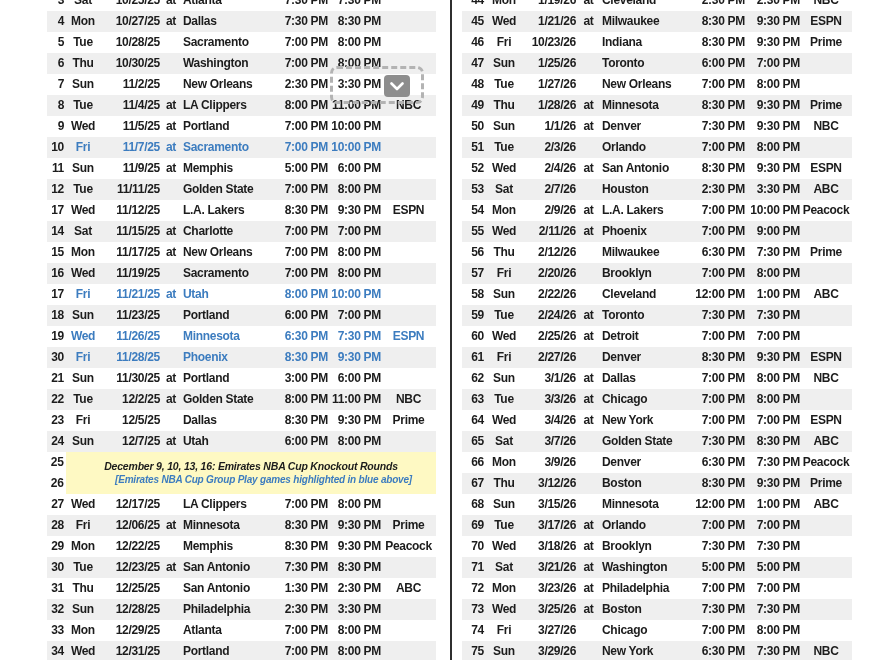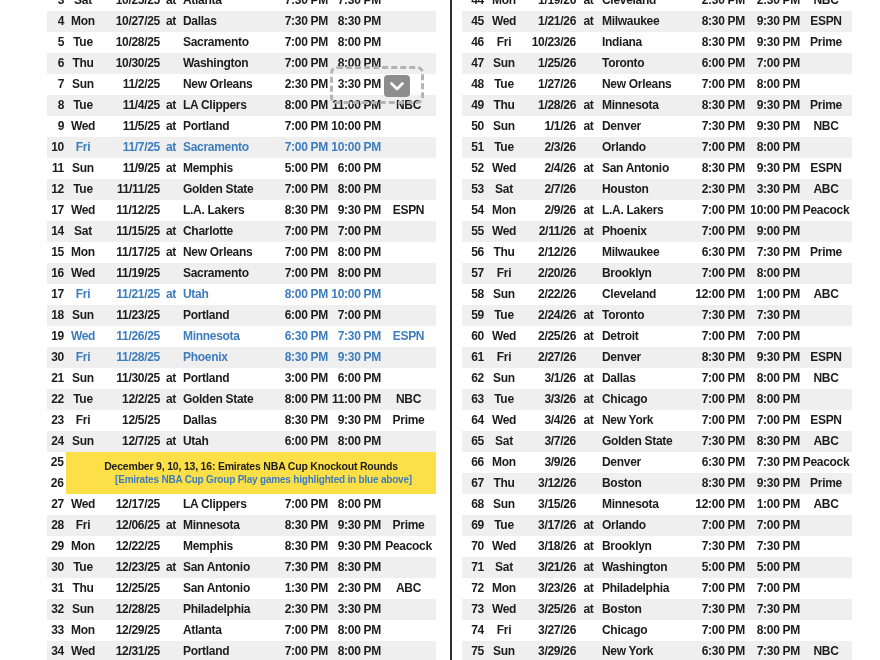--- a/index.html
+++ b/index.html
@@ -42,21 +42,21 @@
   #right-col .c-date{width:54px;}
   #right-col .c-at{width:25px;}
   #right-col .c-team{width:90px;}
   #right-col .c-t1{width:54px;}
   #right-col .c-t2{width:55px;}
   #right-col .c-tv{width:52px;}
 
   .note-block{display:flex;height:42px;}
   .note-nums{width:19px;display:flex;flex-direction:column;}
   .note-num{height:21px;line-height:21px;font-size:12px;text-align:right;padding-right:2px;}
-  .note-box{flex:1;background:#fde047;display:flex;flex-direction:column;justify-content:center;text-align:center;}
+  .note-box{flex:1;background:#fef9c3;display:flex;flex-direction:column;justify-content:center;text-align:center;font-style:italic;}
   .note-line{font-size:10.5px;line-height:13px;letter-spacing:-0.2px;color:#1c1c1c;}
   .note-line.blue{font-size:10px;color:#3c7cbf;margin-left:25px;}
 
   .divider{position:absolute;left:450px;top:0;width:2px;height:660px;background:#2f2f2f;}
 
   .sel-box{
     position:absolute;left:330px;top:66px;width:94px;height:38px;
     border:3px dashed #b3b3b3;border-radius:7px;box-sizing:border-box;
     background:transparent;z-index:5;
   }

